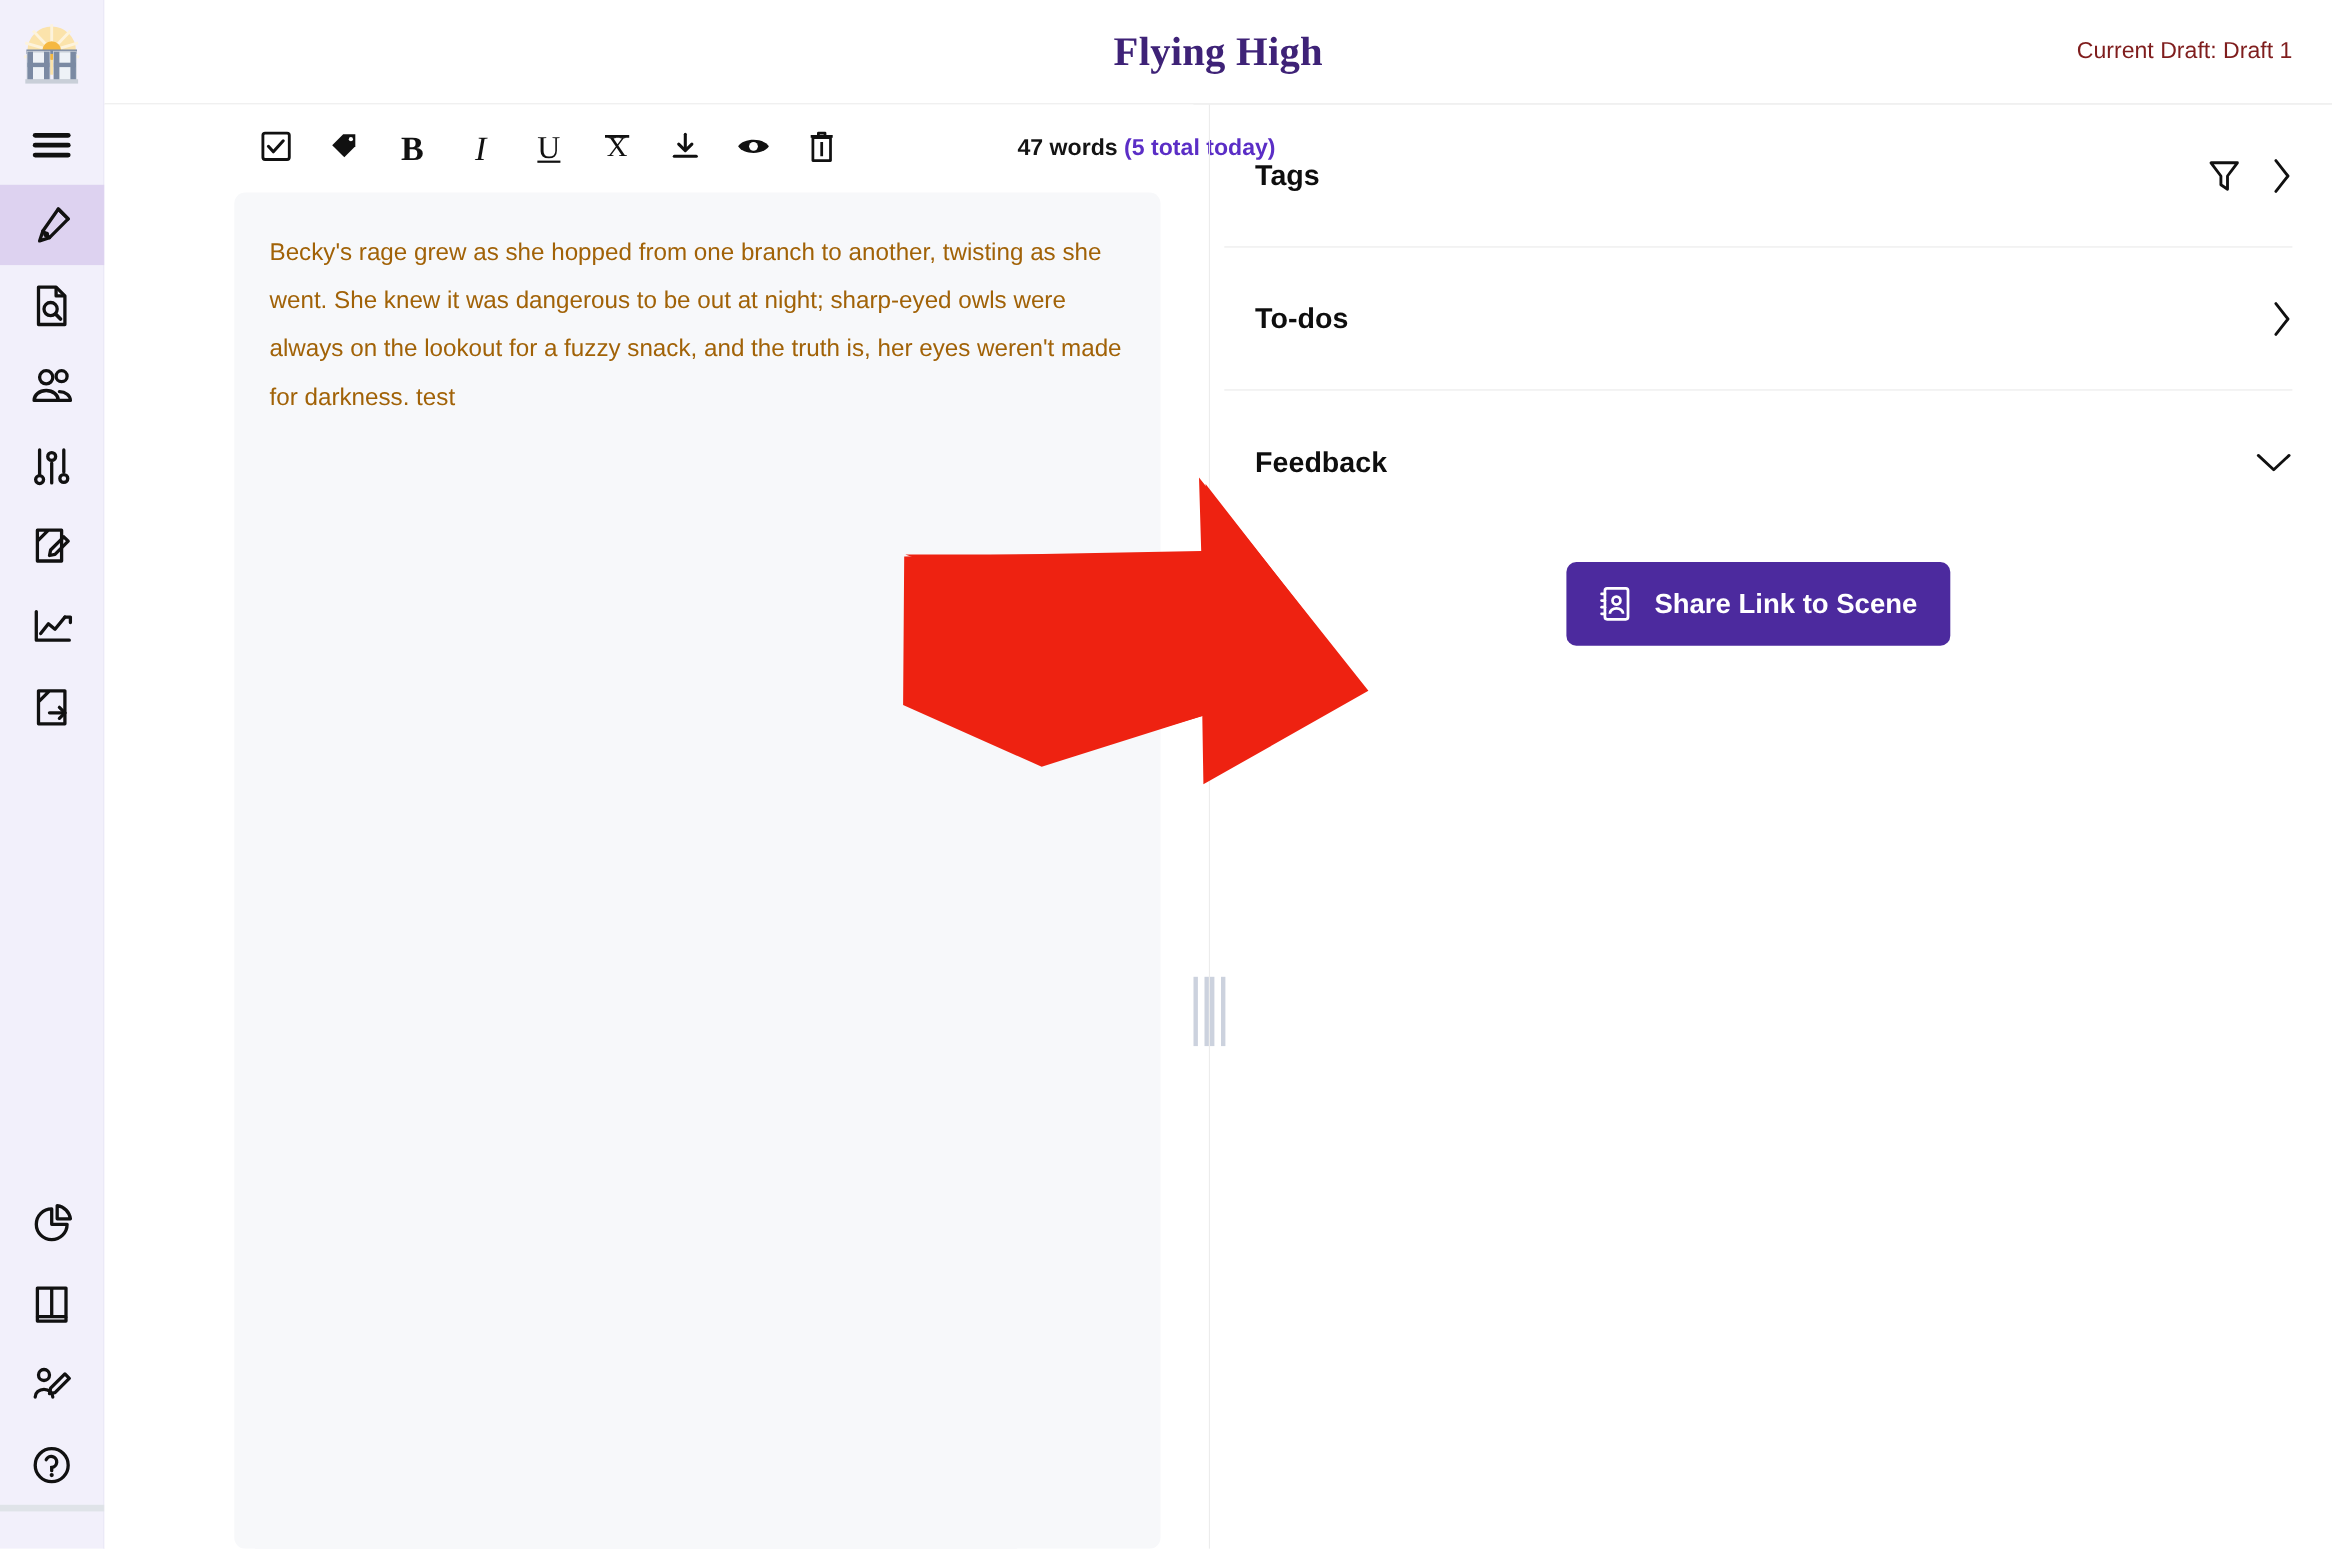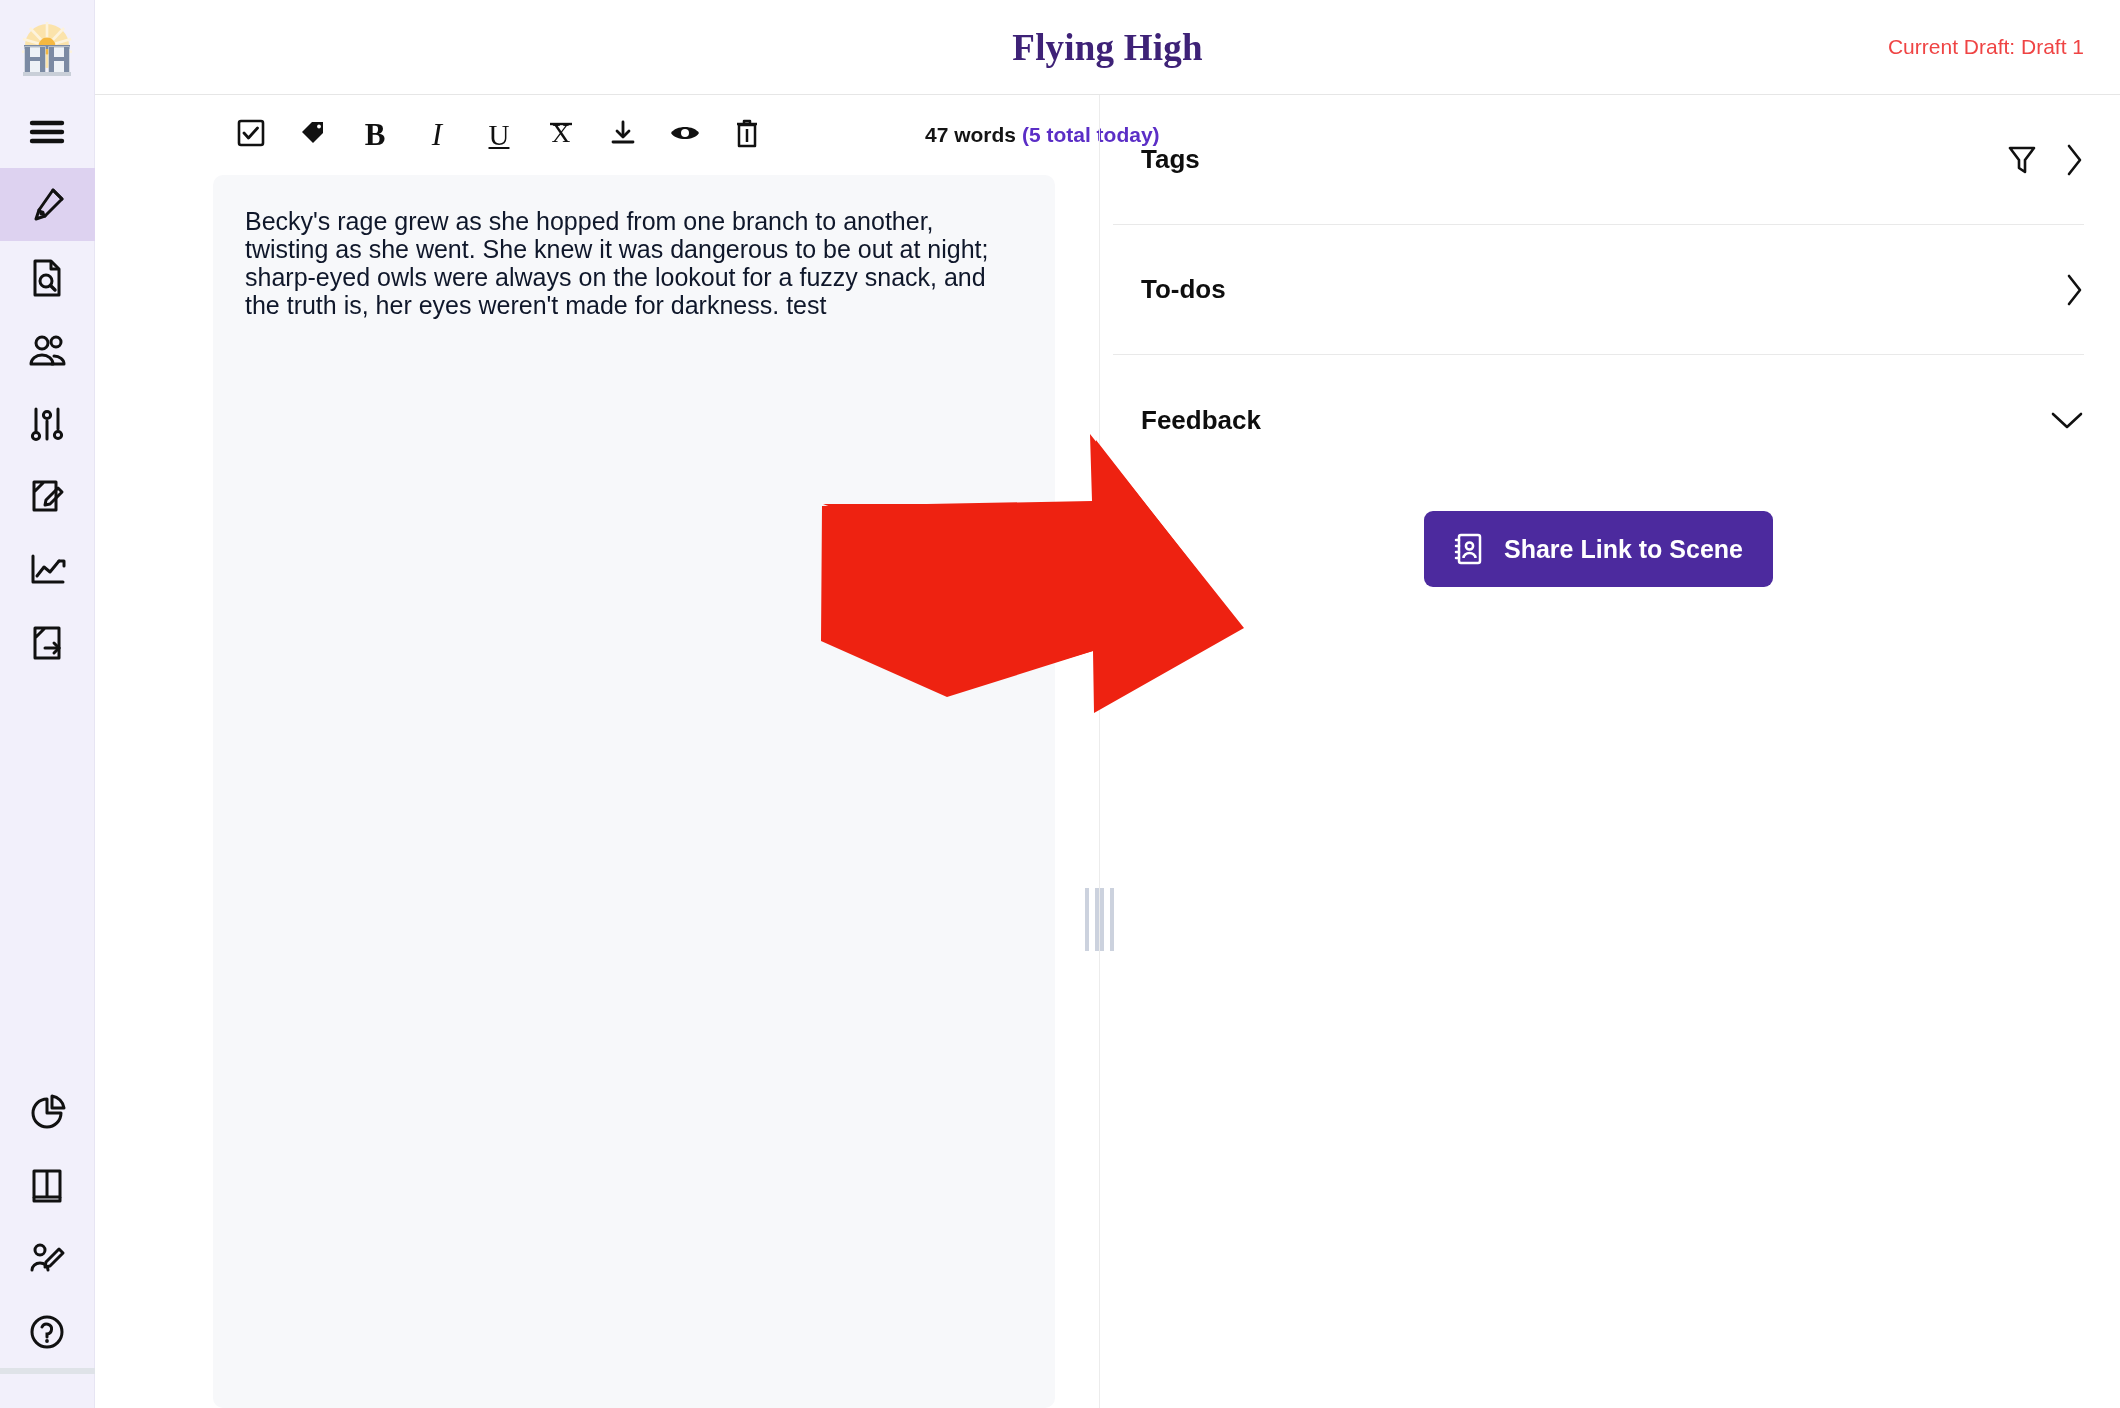--- a/index.html
+++ b/index.html
@@ -53,21 +53,21 @@
   .doc-title {
     position: absolute; left: 0; right: 0; text-align: center;
     font-family: "Liberation Serif", serif;
     font-weight: bold;
     font-size: 37px;
     color: #3e2277;
     letter-spacing: .2px;
   }
   .draft-label {
     margin-left: auto; margin-right: 36px;
-    font-size: 21px; color: #ef4444;
+    font-size: 21px; color: #7f1d1d;
     position: relative; z-index: 2;
   }
 
   
   .body-row { flex: 1 1 auto; display: flex; min-height: 0; }
 
   
   .editor-pane {
     width: 990px; flex: 0 0 990px;
     display: flex; flex-direction: column;
@@ -94,23 +94,23 @@
   .editor-surface {
     margin: 0 30px 0 118px;
     background: #f7f8fa;
     border-radius: 10px;
     flex: 1 1 auto;
     padding: 32px 34px 20px 32px;
     min-height: 0;
     overflow: hidden;
   }
   .editor-text {
-    font-size: 25px;
-    line-height: 28px;
-    color: #0f172a;
+    font-size: 22px;
+    line-height: 44px;
+    color: #a16207;
     white-space: pre-wrap;
   }
 
   
   .splitter {
     width: 14px; flex: 0 0 14px;
     position: relative; cursor: col-resize;
     background: transparent;
   }
   .splitter .grip {

